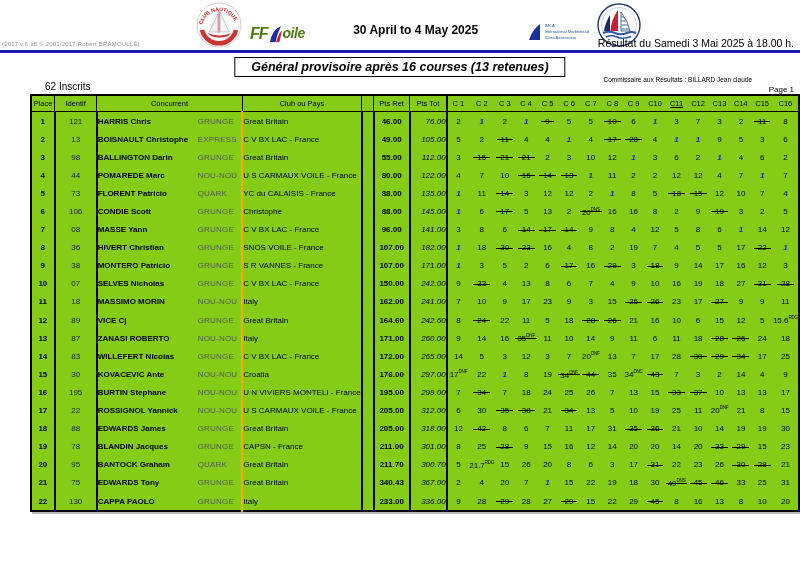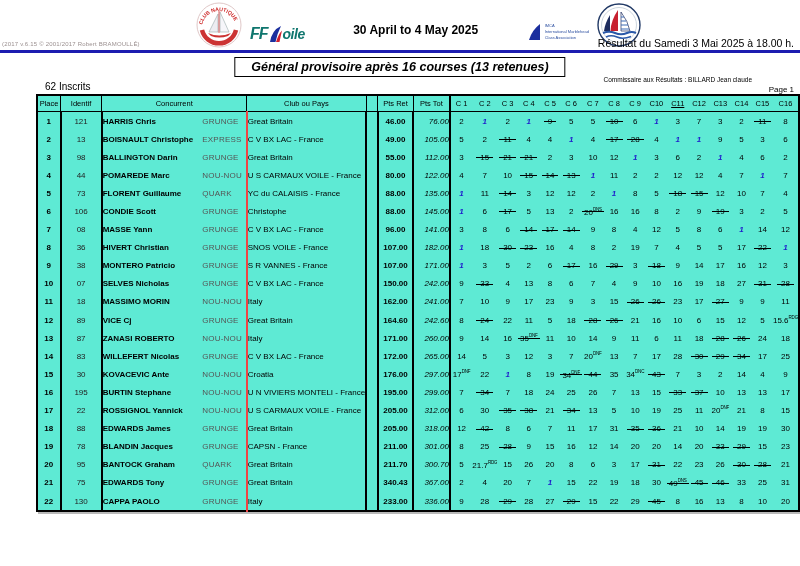--- a/index.html
+++ b/index.html
@@ -1,44 +1,44 @@
 <!DOCTYPE html>
 <html><head>
 <meta charset="utf-8">
 <style>
   html,body{margin:0;padding:0;background:#fff;}
   body{width:800px;height:566px;position:relative;font-family:"Liberation Sans",sans-serif;color:#000;overflow:hidden;}
   
   .hdr{position:absolute;top:0;left:0;width:800px;height:50px;}
   .credit{position:absolute;left:2px;top:41px;font-size:6px;color:#9a8f8f;letter-spacing:.2px;}
   .logo-row{position:absolute;left:196px;top:2px;display:flex;align-items:center;gap:8px;}
-  .ffv{display:flex;align-items:center;color:#0f766e;font-style:italic;font-weight:bold;margin-top:14px;}
+  .ffv{display:flex;align-items:flex-start;color:#4d7c0f;font-style:italic;font-weight:bold;margin-top:14px;}
   .ffv .ff{font-size:16px;letter-spacing:-1px;}
   .ffv .oile{font-size:14px;letter-spacing:-.5px;}
   .title-block{text-align:center;width:206px;line-height:1.25;margin-top:6px;}
   .title-block .t1{font-size:12.5px;font-weight:bold;}
   .title-block .t2{font-size:12px;font-weight:bold;}
   .imca{display:flex;align-items:center;gap:2px;margin-top:10px;}
   .imca .txt{font-size:4px;color:#2b4ea0;line-height:1.5;}
   .result-date{position:absolute;right:6px;top:37px;font-size:10.5px;}
   .blue-rule{position:absolute;top:50px;left:0;width:800px;height:3px;background:#1c1cb0;}
   
   .sub{position:absolute;top:53px;left:0;width:800px;height:41px;}
   .gen-box{position:absolute;top:4px;left:50%;transform:translateX(-50%);border:1px solid #000;padding:2px 16px;font-size:12.5px;font-weight:bold;font-style:italic;white-space:nowrap;}
   .commissaire{position:absolute;top:23px;right:48px;font-size:6.5px;}
   .inscrits{position:absolute;top:28px;left:45px;font-size:10px;}
   .pagenum{position:absolute;top:32px;right:6px;font-size:8px;}
   
-  table.res{position:absolute;top:94px;left:36px;border-collapse:collapse;table-layout:fixed;background:#5eead4;box-shadow:2px 2px 0 #b9b9b9;border:2px solid #000;}
+  table.res{position:absolute;top:94px;left:30px;border-collapse:collapse;table-layout:fixed;background:#84cc16;box-shadow:2px 2px 0 #b9b9b9;border:2px solid #000;}
   table.res th{border:1.5px solid #000;font-weight:normal;font-size:7.5px;padding:1px 0;height:13px;overflow:hidden;white-space:nowrap;}
   table.res td{padding:0;height:18.1px;vertical-align:middle;overflow:hidden;white-space:nowrap;font-size:8px;}
   td.c-place{text-align:center;font-weight:bold;border-right:2px solid #000;}
   td.c-id{text-align:center;font-size:7.5px;color:#222;border-right:2px solid #000;}
   td.c-name{text-align:left;font-weight:bold;padding-left:4px;font-size:8px;}
-  td.c-boat{text-align:left;font-size:5.5px;color:#555;letter-spacing:.2px;border-right:2px solid #ef4444;}
+  td.c-boat{text-align:left;font-size:5.5px;color:#555;letter-spacing:.2px;border-right:2px solid #eab308;}
   td.c-club{text-align:left;font-size:7px;padding-left:4px;border-right:2px solid #000;}
   td.c-gap{border-right:2px solid #000;}
   td.c-ret{text-align:center;font-weight:bold;padding-right:3px;border-right:2px solid #000;}
   td.c-tot{text-align:right;font-style:italic;padding-right:3px;border-right:2px solid #000;}
   td.c-score{text-align:center;font-size:7.5px;}
   th.h-conc{border-right:2px solid #000;}
   .disc{position:relative;display:inline-block;padding:0 1px;}
   .disc::after{content:"";position:absolute;left:-3px;right:-3px;top:49%;border-top:1px solid #000;}
   .win{color:#2020cc;font-weight:bold;font-style:italic;}
   .sx{font-size:4.5px;vertical-align:super;letter-spacing:-.2px;}
@@ -257,21 +257,21 @@
         <td class="c-score"><span>12</span></td>
         <td class="c-score"><span>12</span></td>
         <td class="c-score"><span>4</span></td>
         <td class="c-score"><span>7</span></td>
         <td class="c-score"><span class="win">1</span></td>
         <td class="c-score" style="border-right: none;"><span>7</span></td>
       </tr>
       <tr>
         <td class="c-place">5</td>
         <td class="c-id">73</td>
-        <td class="c-name">FLORENT Guillaume</td>
+        <td class="c-name">FLORENT Patricio</td>
         <td class="c-boat">QUARK</td>
         <td class="c-club">YC du CALAISIS - France</td>
         <td class="c-gap"></td>
         <td class="c-ret">88.00</td>
         <td class="c-tot">135.00</td>
         <td class="c-score"><span class="win">1</span></td>
         <td class="c-score"><span>11</span></td>
         <td class="c-score"><span class="disc">14</span></td>
         <td class="c-score"><span>3</span></td>
         <td class="c-score"><span>12</span></td>

